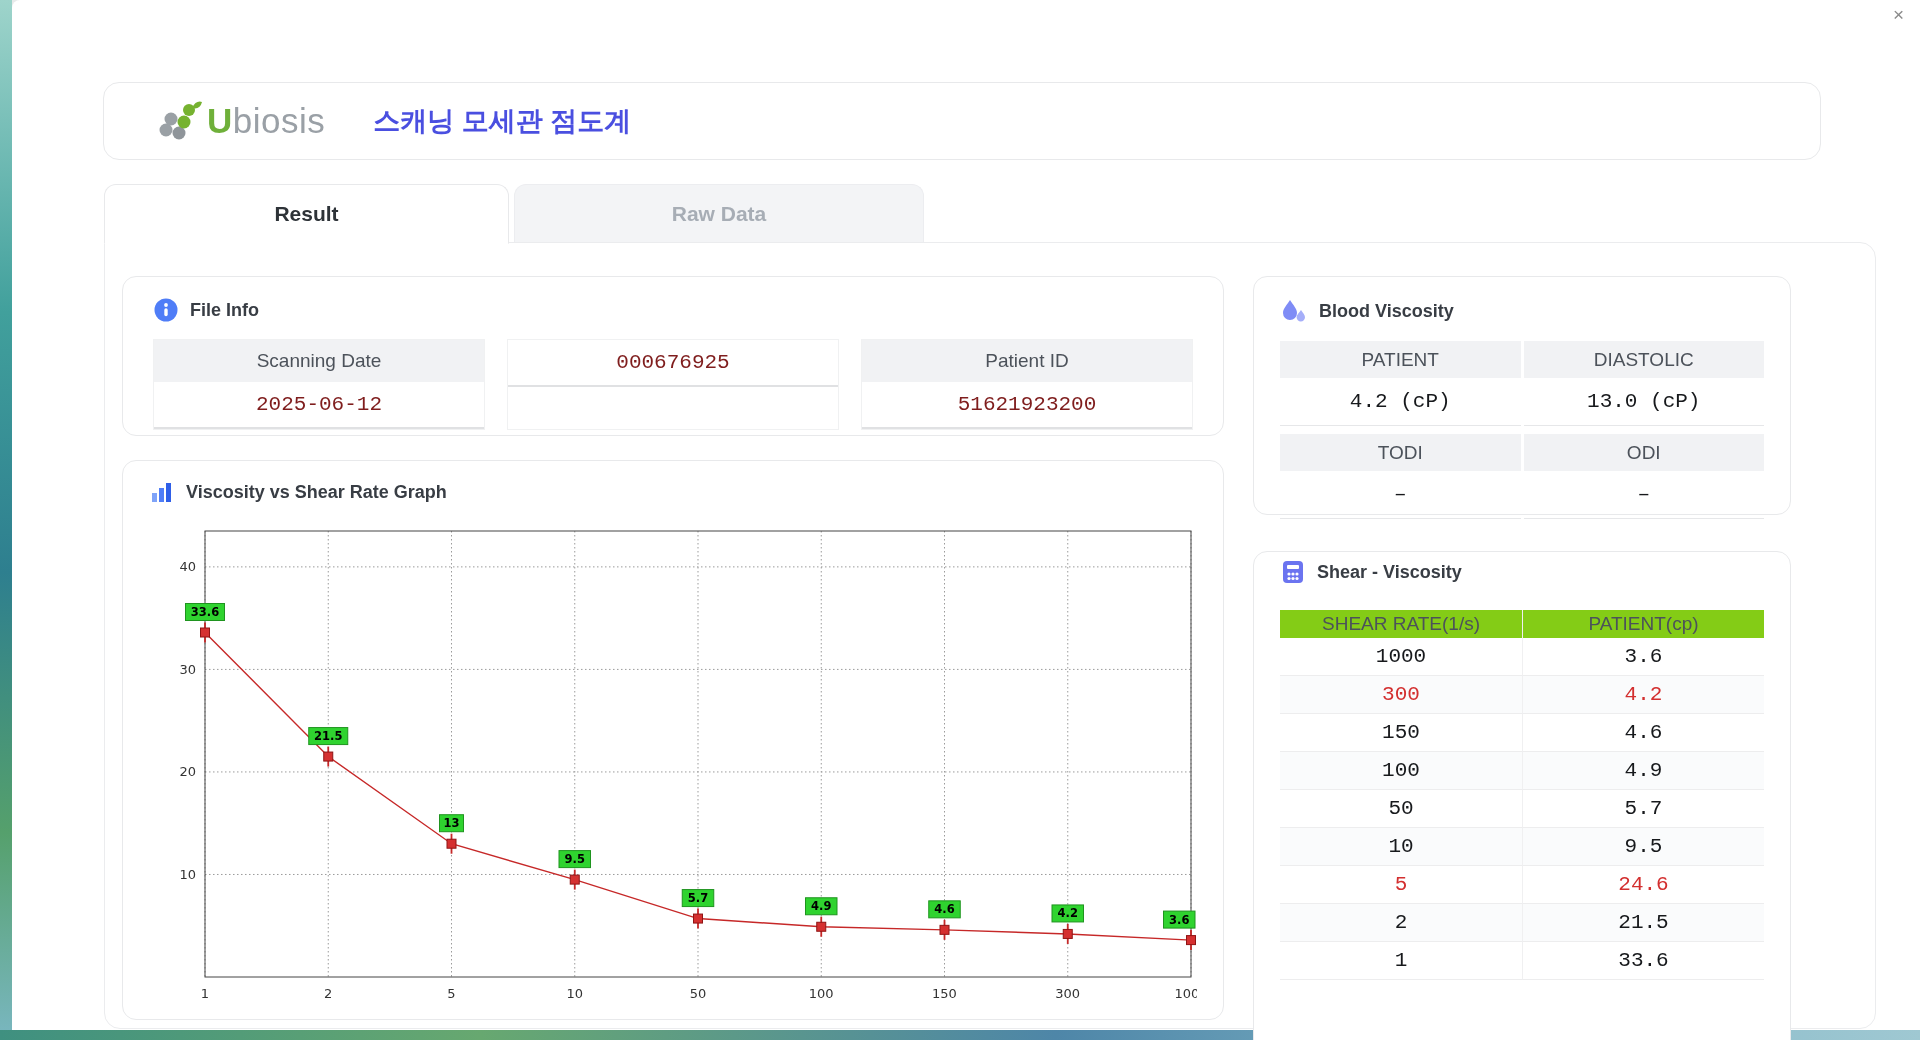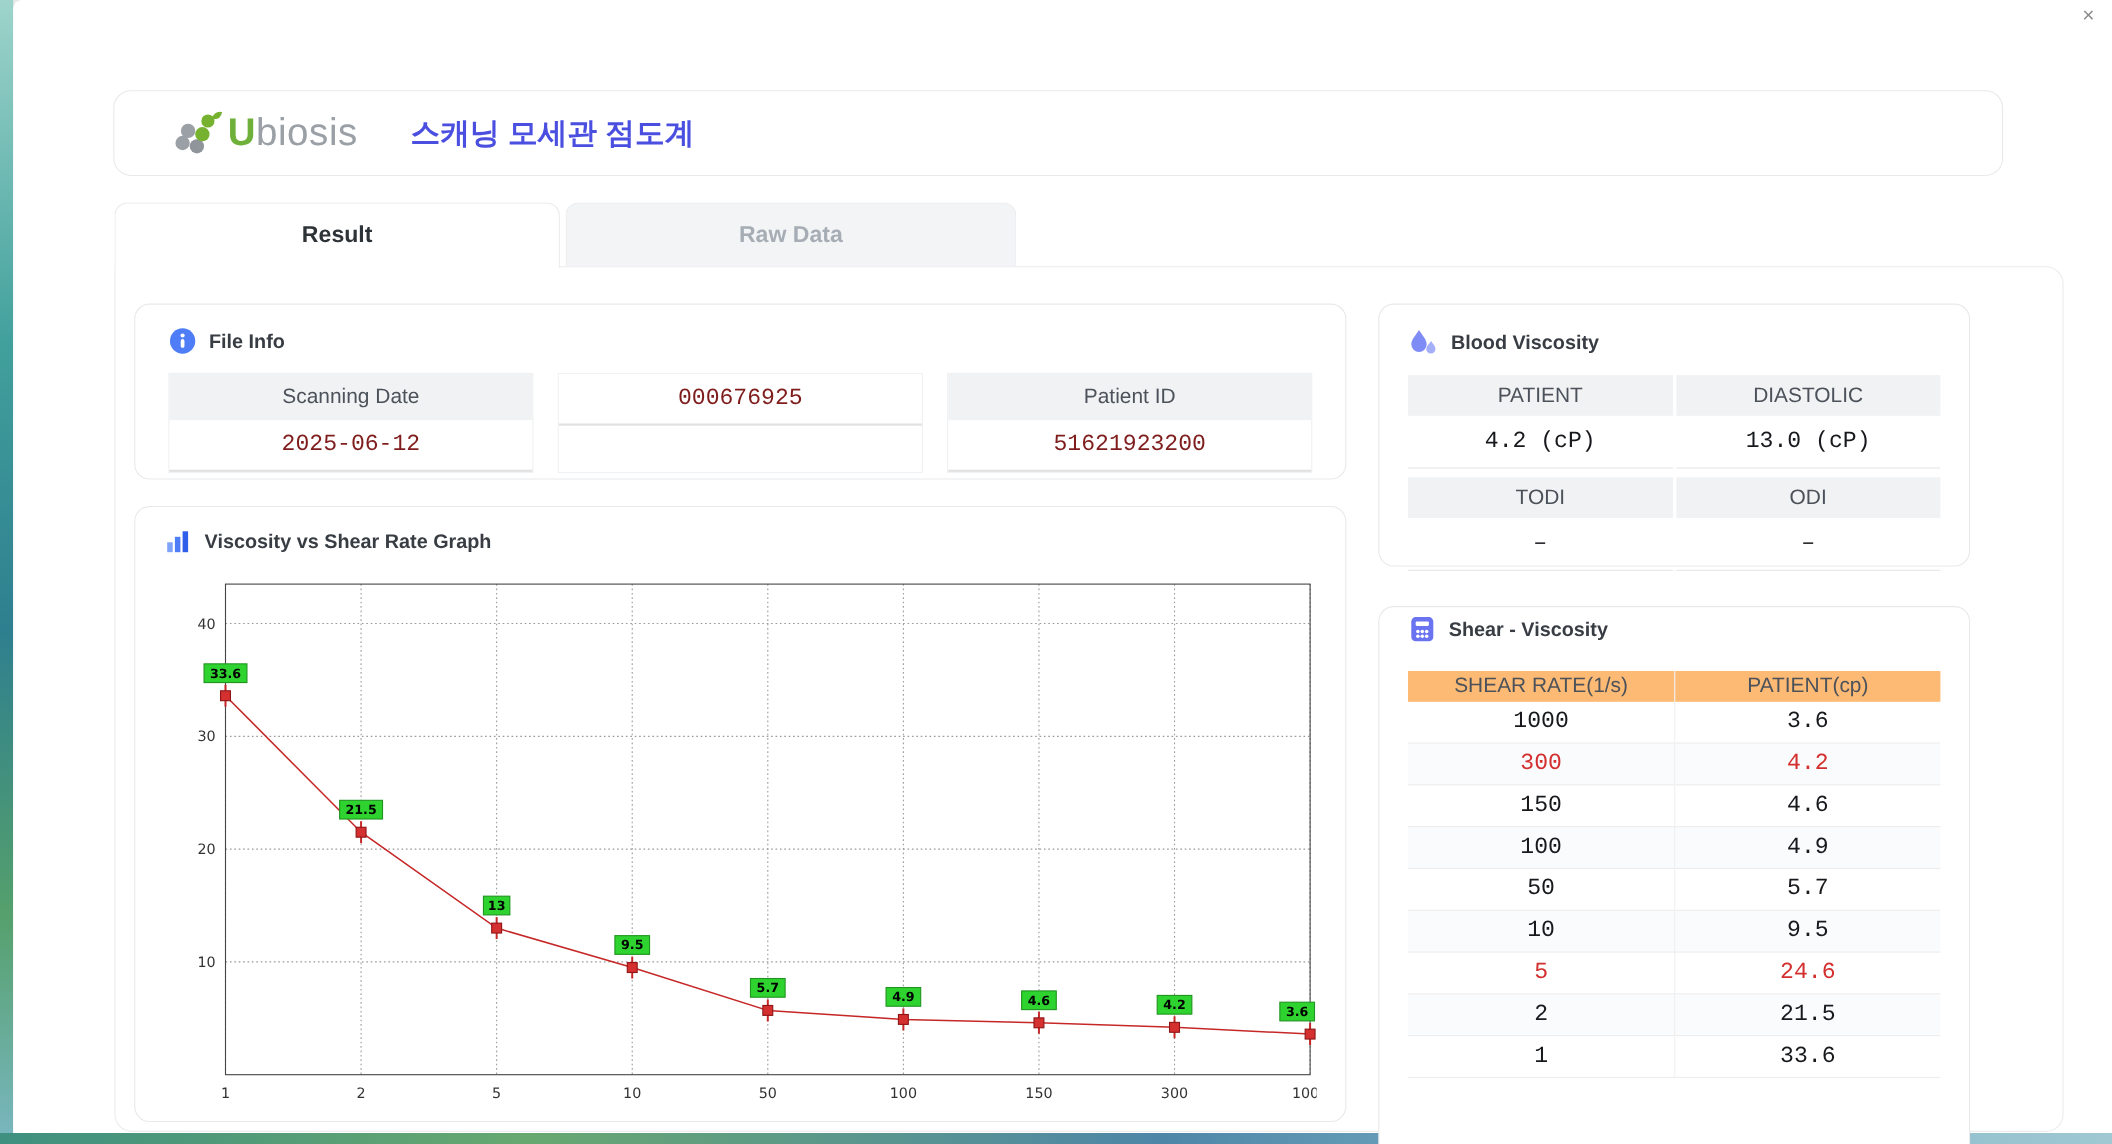--- a/index.html
+++ b/index.html
@@ -54,21 +54,21 @@
   .bhead { height:37px; background:#f1f2f4; display:flex; align-items:center; justify-content:center; font-size:19px; color:#4c525a; }
   .bval  { height:48px; display:flex; align-items:center; justify-content:center; font-size:21px; color:#17191c;
     border-bottom:1px solid #e6e7e9; }
   .mt { margin-top:8px; }
 
   .stable { margin-top:14px; }
   .srow { display:grid; grid-template-columns:1fr 1fr; height:38px; }
   .srow-head { height:39px; }
   .scell { display:flex; align-items:center; justify-content:center; border-bottom:1px solid #ededee; font-size:21px; color:#17191c; }
   .srow .scell:nth-child(2) { border-left:1px solid #f0f0f1; }
-  .srow-head .scell { background:#fdba74; font-size:19px; color:#4c525a; border-bottom:none; font-family:"Liberation Sans",sans-serif;margin-top:11px; }
+  .srow-head .scell { background:#84cc16; font-size:19px; color:#4c525a; border-bottom:none; font-family:"Liberation Sans",sans-serif;margin-top:11px; }
   #shear-body .srow:nth-child(even) { background:#fafbfc; }
   .srow.hl .scell { color:#d32f2f; }
 
   .chart-wrap { margin-top:10px; }
   .tick { font-family:"DejaVu Sans", sans-serif; font-size:13px; fill:#333; }
   .pt-label { font-family:"DejaVu Sans", sans-serif; font-size:11.5px; font-weight:bold; fill:#000; }
 </style>
 </head>
 <body>
 

